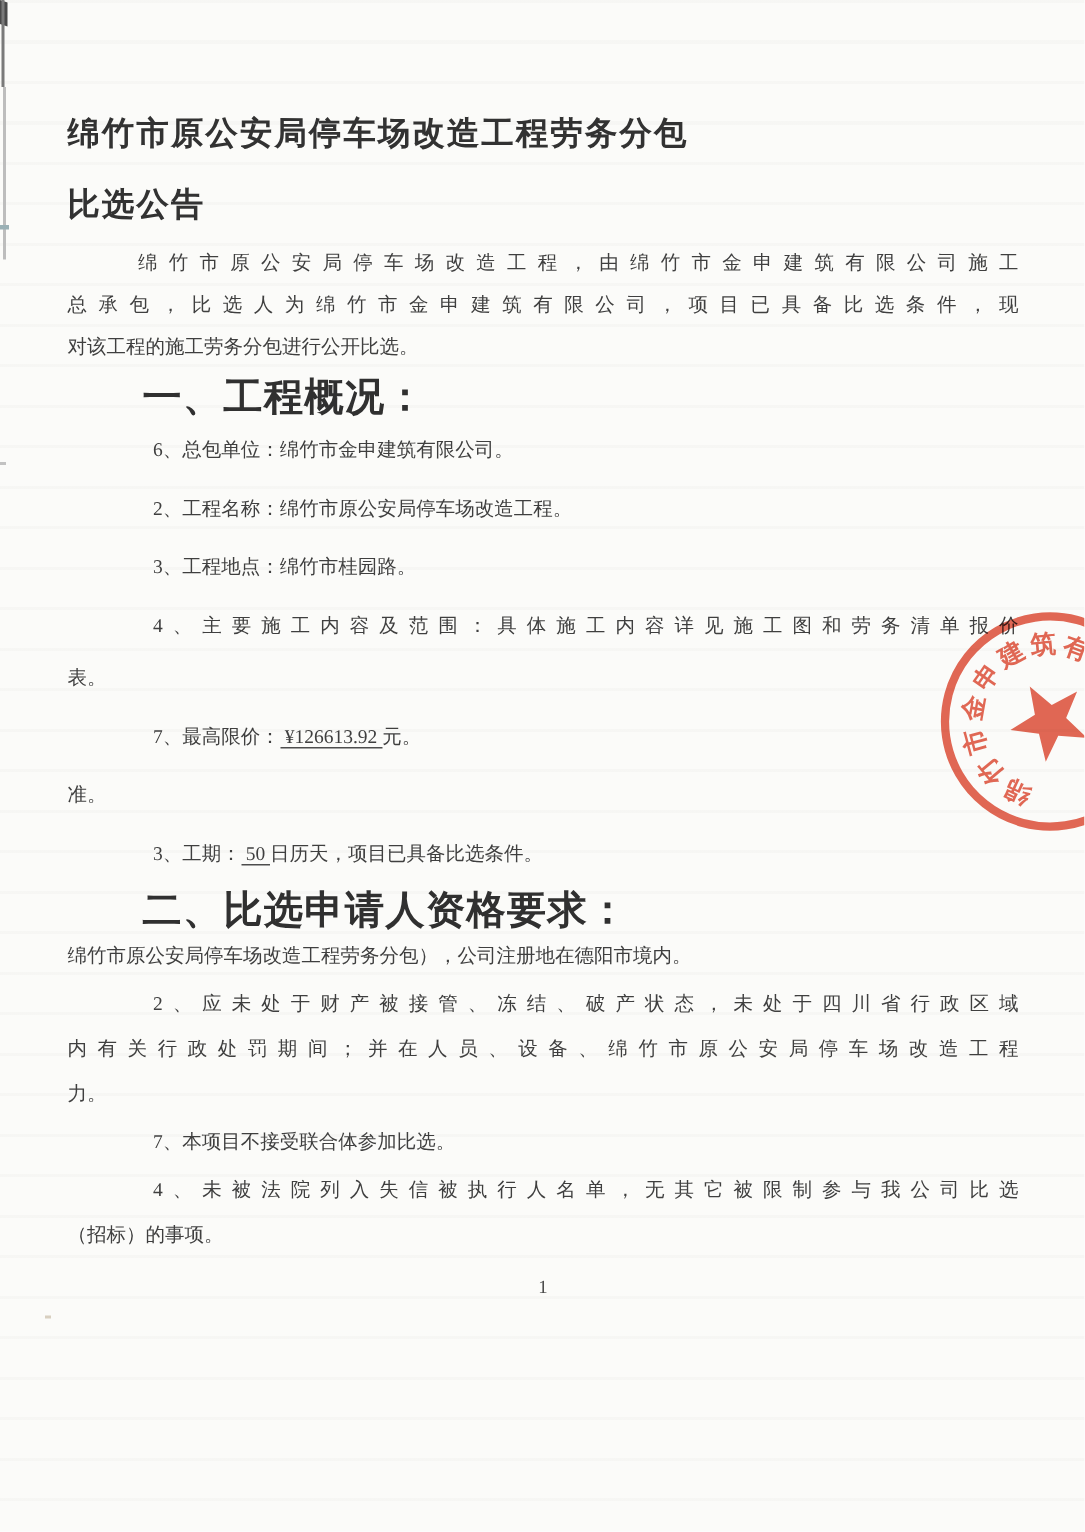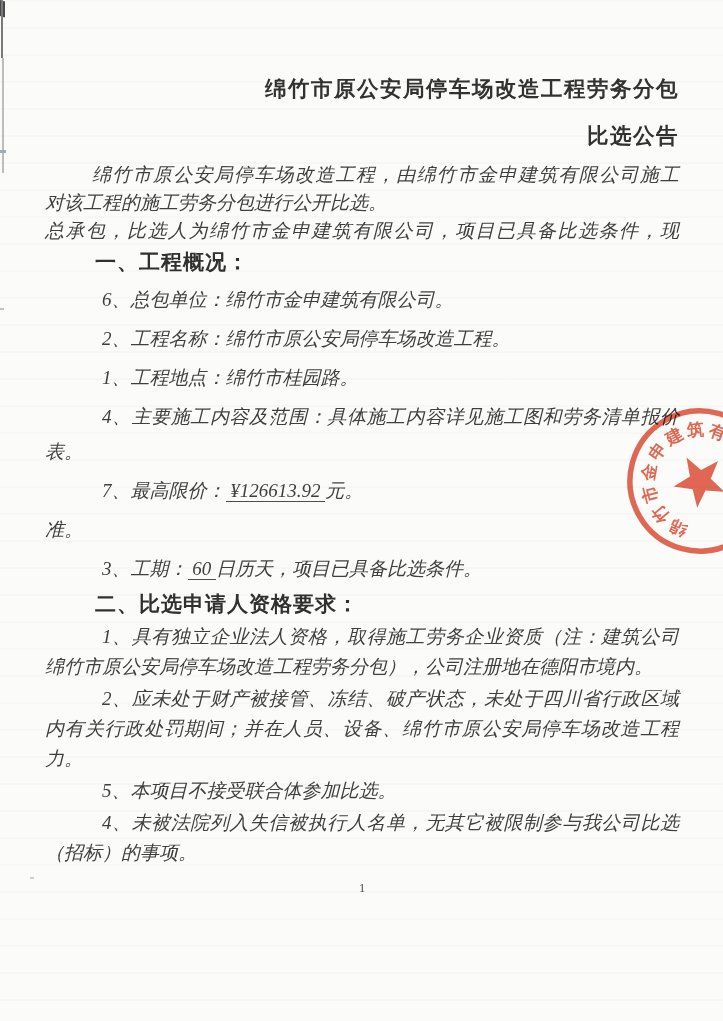--- a/index.html
+++ b/index.html
@@ -9,31 +9,31 @@
     overflow:hidden;
     background-color:#fbfbf9;
     background-image:repeating-linear-gradient(180deg,
       rgba(120,118,108,0.035) 0px, rgba(120,118,108,0.035) 2px,
       rgba(0,0,0,0) 2px, rgba(0,0,0,0) 27px);
     font-family:"Liberation Serif","DejaVu Serif",serif;
     color:#3f3f3f;
   }
   .content{position:absolute;left:45px;top:0;width:634px;}
   .title{
-    text-align:right;font-weight:700;font-size:21.5px;line-height:30px;
+    text-align:left;font-weight:700;font-size:21.5px;line-height:30px;
     letter-spacing:1.5px;color:#323232;
   }
   .title1{margin-top:74px;}
   .title2{margin-top:17px;}
-  .para{font-size:19px;font-style:italic;}
+  .para{font-size:13px;}
   .intro{margin-top:10px;line-height:28px;}
   .sec-heading{
     margin-top:5px;line-height:28px;padding-left:50px;
-    font-family:Liberation Mono, monospace;
-    font-weight:700;font-size:21px;color:#303030;letter-spacing:1px;
+    font-family:Liberation Sans, sans-serif;
+    font-weight:700;font-size:26px;color:#303030;letter-spacing:1px;
   }
   .h2{margin-top:6px;}
   .s1-item{line-height:35px;margin-top:4px;}
   .s2-item{line-height:30px;margin-top:2px;}
   .seg-item{padding-left:57px;}
   .ln{min-height:1em;}
   .first{padding-left:57px;}
   .intro .first{padding-left:47px;}
   .fill{text-align:justify;text-align-last:justify;}
   .u{border-bottom:1.5px solid #4d4d4d;}
@@ -63,58 +63,57 @@
   <div class="artifact a-dot2"></div>
   <div class="artifact a-dot3"></div>
 
   <div class="content">
 
     <div class="title title1">绵竹市原公安局停车场改造工程劳务分包</div>
     <div class="title title2">比选公告</div>
 
     <div class="para intro">
         <div class="ln first fill">绵竹市原公安局停车场改造工程，由绵竹市金申建筑有限公司施工</div>
+        <div class="ln fill">总承包，比选人为绵竹市金申建筑有限公司，项目已具备比选条件，现</div>
         <div class="ln">对该工程的施工劳务分包进行公开比选。</div>
-        <div class="ln fill">总承包，比选人为绵竹市金申建筑有限公司，项目已具备比选条件，现</div>
       </div>
 
     <div class="sec-heading h1">一、工程概况：</div>
 
     <div class="para s1-item">
         <div class="ln first">6、总包单位：绵竹市金申建筑有限公司。</div>
       </div>
     <div class="para s1-item">
         <div class="ln first">2、工程名称：绵竹市原公安局停车场改造工程。</div>
       </div>
     <div class="para s1-item">
-        <div class="ln first">1、工程地点：绵竹市桂园路。</div>
+        <div class="ln first">3、工程地点：绵竹市桂园路。</div>
       </div>
     <div class="para s1-item">
         <div class="ln first fill">4、主要施工内容及范围：具体施工内容详见施工图和劳务清单报价</div>
         <div class="ln">表。</div>
       </div>
     <div class="para s1-item seg-item"><span>7、最高限价：</span><span class="u"> ¥126613.92 </span><span>元。</span></div>
     <div class="para s1-item">
         <div class="ln">准。</div>
       </div>
-    <div class="para s1-item seg-item"><span>3、工期：</span><span class="u"> 60 </span><span>日历天，项目已具备比选条件。</span></div>
+    <div class="para s1-item seg-item"><span>3、工期：</span><span class="u"> 50 </span><span>日历天，项目已具备比选条件。</span></div>
 
     <div class="sec-heading h2">二、比选申请人资格要求：</div>
 
     <div class="para s2-item">
-        <div class="ln first fill">1、具有独立企业法人资格，取得施工劳务企业资质（注：建筑公司</div>
         <div class="ln">绵竹市原公安局停车场改造工程劳务分包），公司注册地在德阳市境内。</div>
       </div>
     <div class="para s2-item">
         <div class="ln first fill">2、应未处于财产被接管、冻结、破产状态，未处于四川省行政区域</div>
         <div class="ln fill">内有关行政处罚期间；并在人员、设备、绵竹市原公安局停车场改造工程</div>
         <div class="ln">力。</div>
       </div>
     <div class="para s2-item">
-        <div class="ln first">5、本项目不接受联合体参加比选。</div>
+        <div class="ln first">7、本项目不接受联合体参加比选。</div>
       </div>
     <div class="para s2-item">
         <div class="ln first fill">4、未被法院列入失信被执行人名单，无其它被限制参与我公司比选</div>
         <div class="ln">（招标）的事项。</div>
       </div>
 
     <div class="pagenum">1</div>
   </div>
 
   <svg class="seal" width="200" height="200" viewBox="0 0 200 200" aria-hidden="true">

